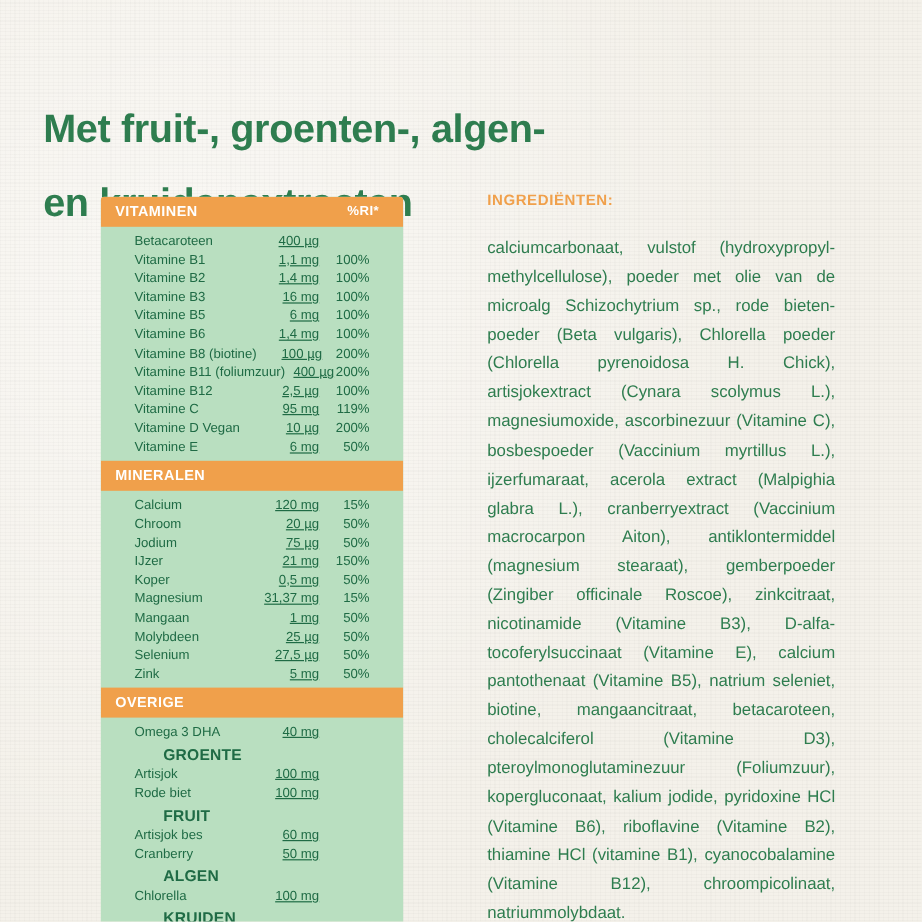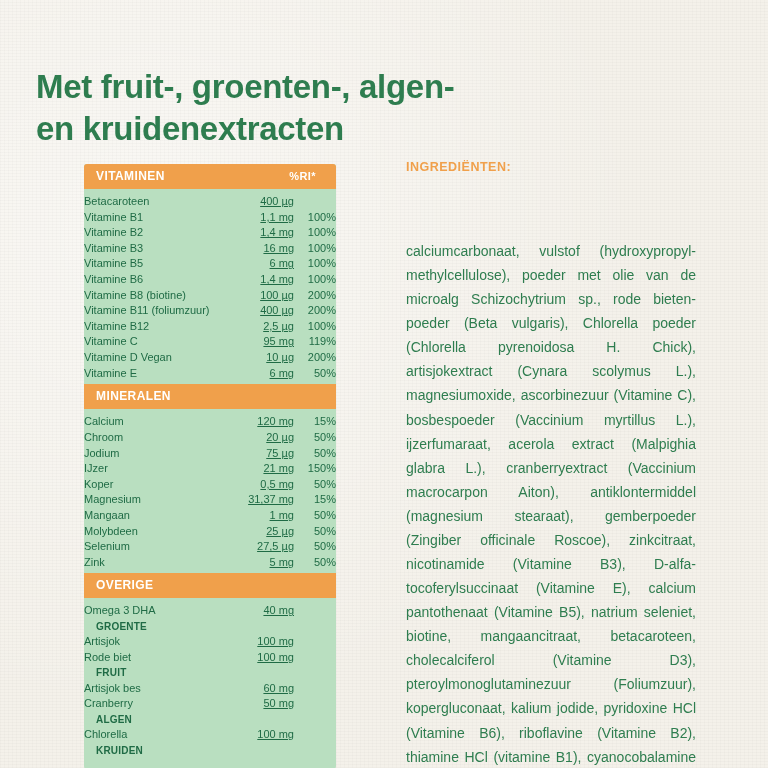--- a/index.html
+++ b/index.html
@@ -36,20 +36,21 @@
     top: 44px;
     width: 640px;
     color: #2e7d4f;
     font-size: 33px;
     font-weight: bold;
     line-height: 1.27;
     letter-spacing: -0.3px;
   }
   .headline .line {
     display: block;
+    margin-top: 20px;
   }
 
   
   .panel {
     position: absolute;
     left: 84px;
     top: 164px;
     width: 252px;
     background: #b9dfc0;
     border-radius: 3px;
@@ -73,59 +74,60 @@
   }
   .rows {
     padding: 5px 0 3px 0;
   }
   .row {
     display: flex;
     align-items: baseline;
     font-size: 11px;
     color: #1f6b45;
     line-height: 1.42;
-    padding: 0 0;
+    padding: 0 28px;
   }
   .row .name {
     flex: 1 1 auto;
     white-space: nowrap;
   }
   .row .amount {
     width: 58px;
     text-align: right;
     white-space: nowrap;
     text-decoration: underline;
   }
   .row .pct {
     width: 42px;
     text-align: right;
     white-space: nowrap;
   }
   .subhead {
-    font-size: 10px;
+    font-size: 13px;
     font-weight: bold;
     color: #1f6b45;
     padding: 1px 12px 0 12px;
     line-height: 1.42;
     letter-spacing: 0.2px;
+    margin-left: 40px;
   }
 
   
   .ingredients {
     position: absolute;
     left: 406px;
     top: 160px;
     width: 290px;
   }
   .ing-title {
     color: #f0a04b;
     font-weight: bold;
     font-size: 12.5px;
     letter-spacing: 0.5px;
-    margin-bottom: 65px;
+    margin-bottom: 20px;
   }
   .ing-body {
     color: #2e7d4f;
     font-size: 14px;
     line-height: 1.72;
     text-align: justify;
     hyphens: manual;
   }
 </style>
 </head>

